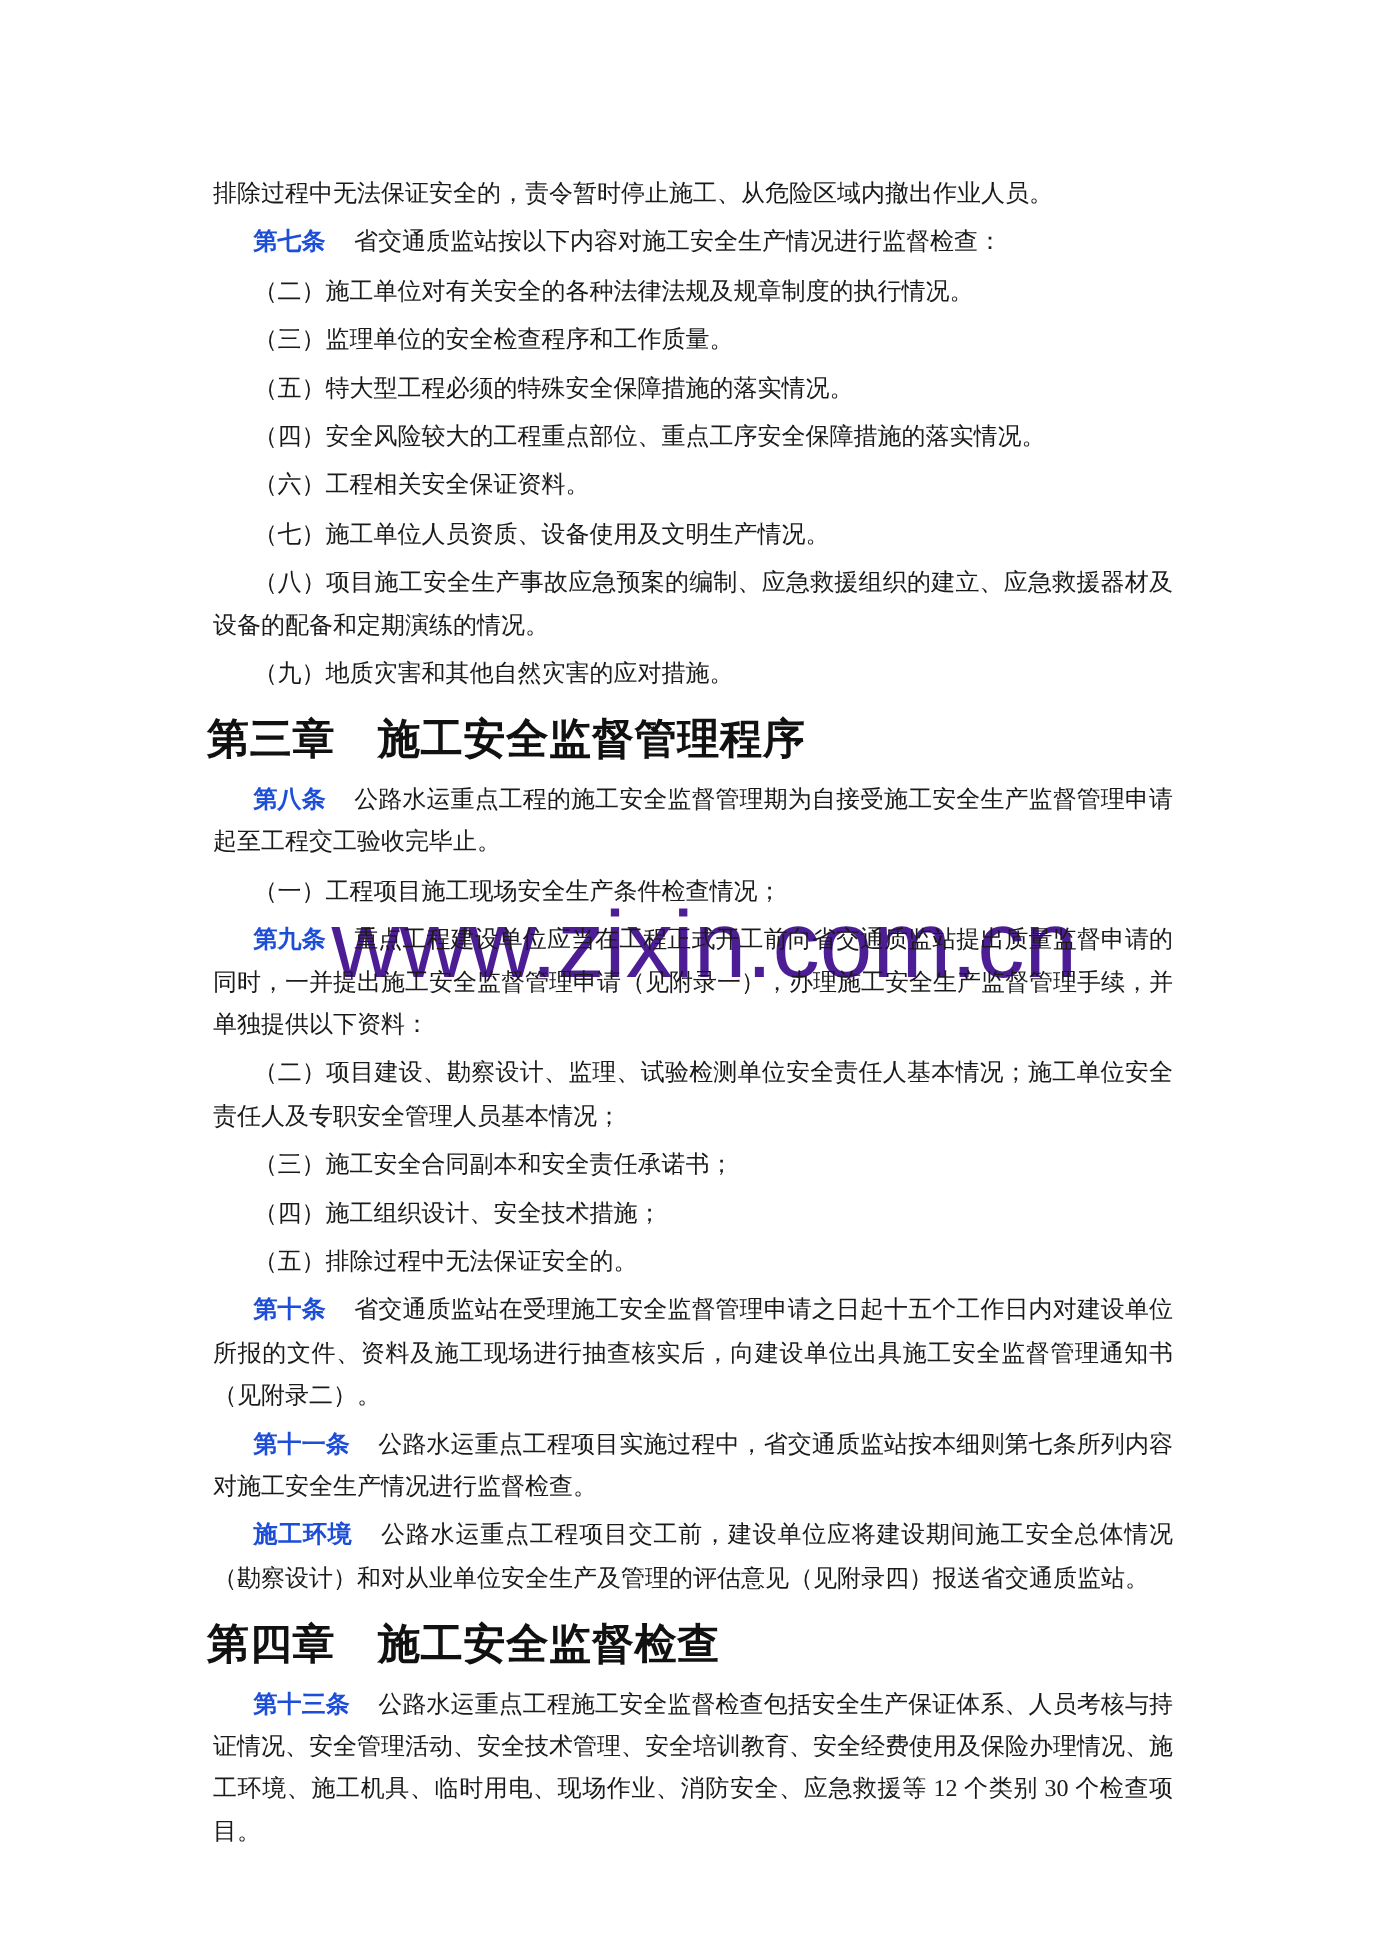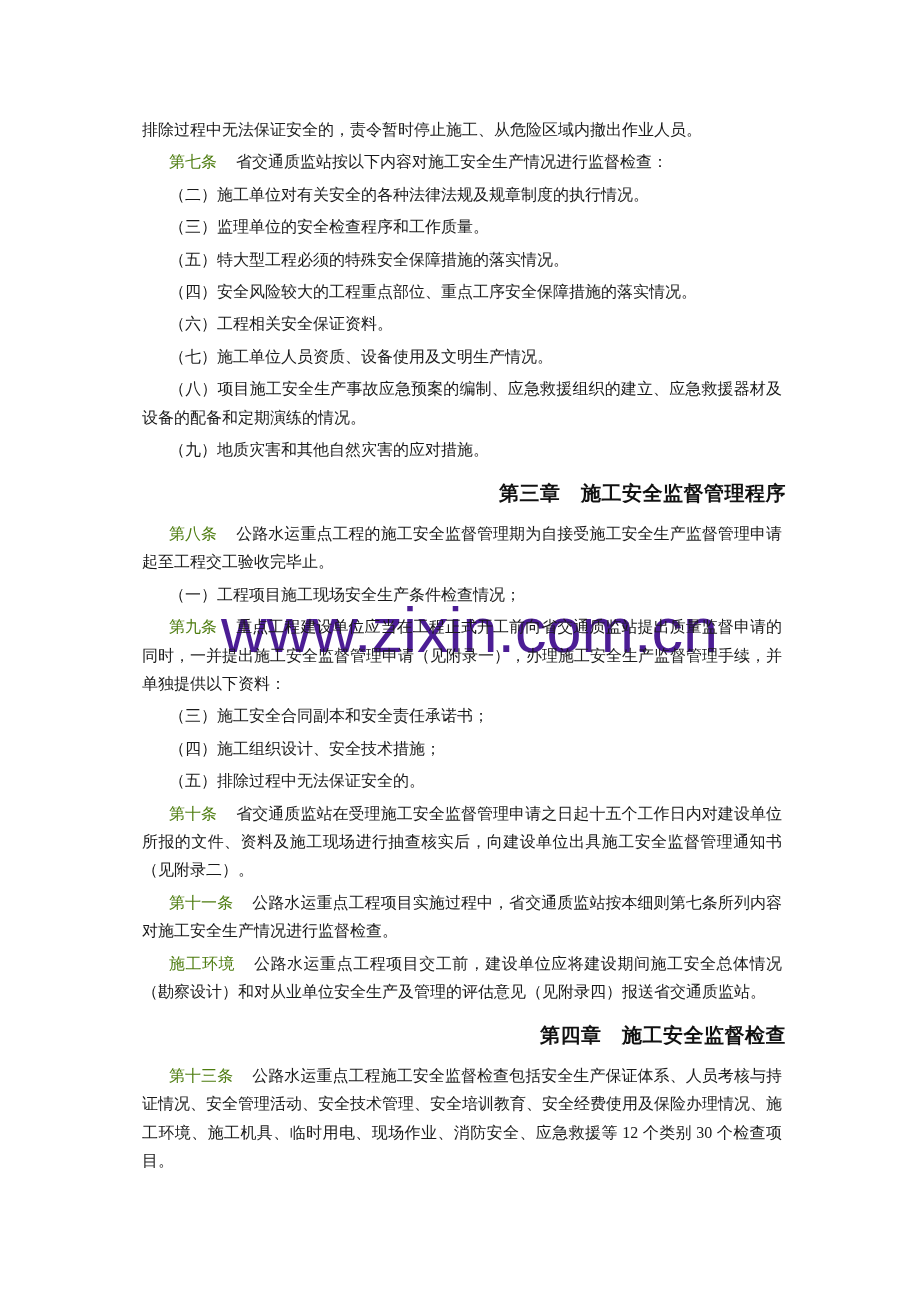--- a/index.html
+++ b/index.html
@@ -36,31 +36,31 @@
     font-size: 16px;
     line-height: 28.4px;
     text-align: justify;
   }
   .para {
     margin: 4px;
     text-indent: 27px;
   }
   .para.no-indent { text-indent: 0; }
   .article-label {
-    font-weight: normal;
+    font-weight: bold;
     margin-right: 19px;
-    color: #4d7c0f;
+    color: #1d4ed8;
   }
   .chapter-heading {
     margin: 15px 0 12px 0;
-    text-align: right;
+    text-align: left;
     text-indent: 0;
     font-family: "Liberation Sans", "DejaVu Sans", sans-serif;
     font-weight: bold;
-    font-size: 20px;
+    font-size: 28px;
     line-height: 28.4px;
     color: #111111;
     letter-spacing: 0.5px;
   }
 </style>
 </head>
 <body>
 
 <div class="page">
   <div class="watermark">www.zixin.com.cn</div>
@@ -72,20 +72,21 @@
       <p class="para">（五）特大型工程必须的特殊安全保障措施的落实情况。</p>
       <p class="para">（四）安全风险较大的工程重点部位、重点工序安全保障措施的落实情况。</p>
       <p class="para">（六）工程相关安全保证资料。</p>
       <p class="para">（七）施工单位人员资质、设备使用及文明生产情况。</p>
       <p class="para">（八）项目施工安全生产事故应急预案的编制、应急救援组织的建立、应急救援器材及设备的配备和定期演练的情况。</p>
       <p class="para">（九）地质灾害和其他自然灾害的应对措施。</p>
       <h2 class="chapter-heading">第三章　施工安全监督管理程序</h2>
       <p class="para"><b class="article-label">第八条</b><span>公路水运重点工程的施工安全监督管理期为自接受施工安全生产监督管理申请起至工程交工验收完毕止。</span></p>
       <p class="para">（一）工程项目施工现场安全生产条件检查情况；</p>
       <p class="para"><b class="article-label">第九条</b><span>重点工程建设单位应当在工程正式开工前向省交通质监站提出质量监督申请的同时，一并提出施工安全监督管理申请（见附录一），办理施工安全生产监督管理手续，并单独提供以下资料：</span></p>
+      <p class="para">（二）项目建设、勘察设计、监理、试验检测单位安全责任人基本情况；施工单位安全责任人及专职安全管理人员基本情况；</p>
       <p class="para">（三）施工安全合同副本和安全责任承诺书；</p>
       <p class="para">（四）施工组织设计、安全技术措施；</p>
       <p class="para">（五）排除过程中无法保证安全的。</p>
       <p class="para"><b class="article-label">第十条</b><span>省交通质监站在受理施工安全监督管理申请之日起十五个工作日内对建设单位所报的文件、资料及施工现场进行抽查核实后，向建设单位出具施工安全监督管理通知书（见附录二）。</span></p>
       <p class="para"><b class="article-label">第十一条</b><span>公路水运重点工程项目实施过程中，省交通质监站按本细则第七条所列内容对施工安全生产情况进行监督检查。</span></p>
       <p class="para"><b class="article-label">施工环境</b><span>公路水运重点工程项目交工前，建设单位应将建设期间施工安全总体情况（勘察设计）和对从业单位安全生产及管理的评估意见（见附录四）报送省交通质监站。</span></p>
       <h2 class="chapter-heading">第四章　施工安全监督检查</h2>
       <p class="para"><b class="article-label">第十三条</b><span>公路水运重点工程施工安全监督检查包括安全生产保证体系、人员考核与持证情况、安全管理活动、安全技术管理、安全培训教育、安全经费使用及保险办理情况、施工环境、施工机具、临时用电、现场作业、消防安全、应急救援等 12 个类别 30 个检查项目。</span></p>
     </div>
 </div>

